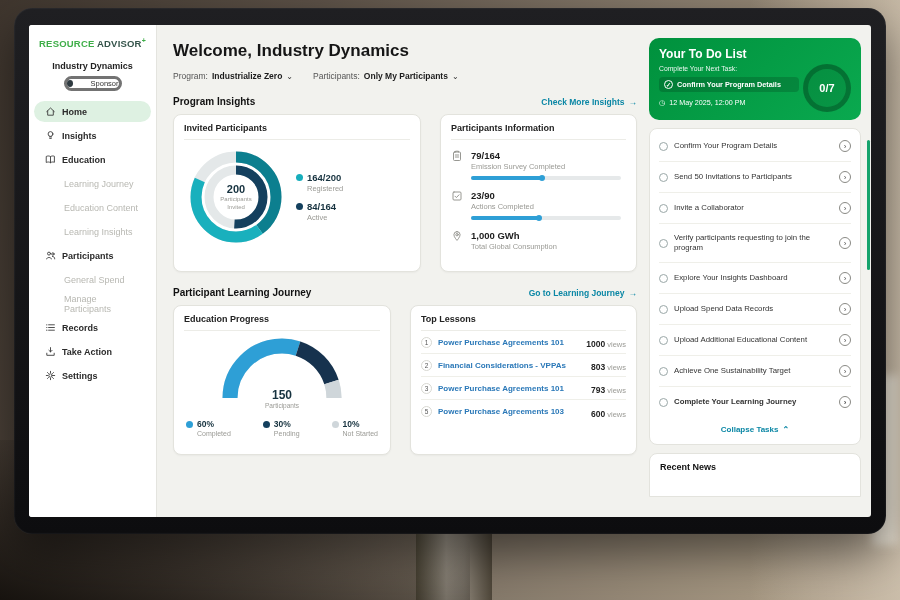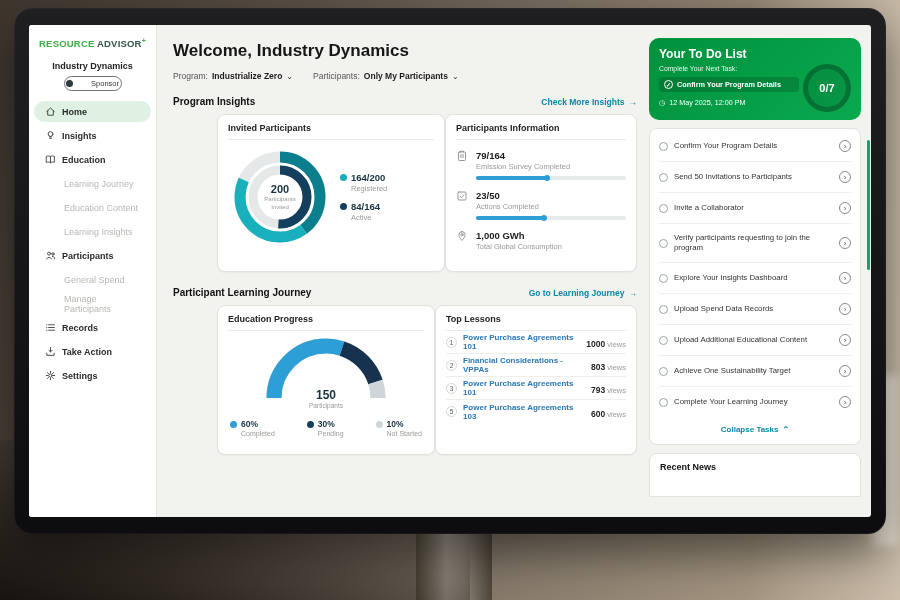--- a/index.html
+++ b/index.html
@@ -19,41 +19,41 @@
   .monitor{position:absolute;left:14px;top:8px;width:872px;height:526px;
     background:linear-gradient(180deg,#1f1f22,#0d0d0f);border-radius:18px;padding:17px 15px;
     box-shadow:0 20px 45px rgba(0,0,0,.5), inset 0 0 2px rgba(255,255,255,.15);}
   .screen{width:842px;height:492px;background:#f2f2ee;border-radius:3px;overflow:hidden;display:flex;position:relative;}
 
   
   .sidebar{width:128px;background:#fff;border-right:1px solid #e4e4df;padding-top:12px;flex-shrink:0;}
   .logo{text-align:center;font-size:9.5px;font-weight:bold;letter-spacing:.2px;}
   .logo .res{color:#3fae49;} .logo .adv{color:#35544b;} .logo .plus{color:#3fae49;font-size:7px;vertical-align:super;}
   .org{text-align:center;font-size:9px;font-weight:bold;color:#222;margin-top:12px;}
-  .badge{margin:5px auto 10px;width:58px;height:15px;border:1px solid #737373;border-radius:9px;
+  .badge{margin:5px auto 10px;width:58px;height:15px;border:3px solid #737373;border-radius:9px;
     display:flex;align-items:center;justify-content:center;gap:18px;font-size:7.5px;color:#333;cursor:pointer;}
   .bdot{width:7px;height:7px;border-radius:50%;background:#2f3a40;}
   .nav-item{display:flex;align-items:center;gap:6px;height:21px;padding:0 8px 0 11px;
     font-size:9px;font-weight:bold;color:#2b2b2b;margin:3px 5px;border-radius:11px;cursor:pointer;}
   .nav-item.active{background:#def1e2;}
   .nav-item.sub{padding-left:30px;font-weight:normal;color:#b8b8b2;}
   .icn{stroke:#3c3c3c;fill:none;stroke-width:.9;stroke-linecap:round;stroke-linejoin:round;flex-shrink:0;}
   .icn.gray{stroke:#8c8c87;}
 
   
   .main{flex:1;padding:16px 10px 0 16px;min-width:0;}
   .welcome{font-size:17px;font-weight:bold;color:#161616;}
   .filters{display:flex;gap:20px;margin-top:10px;font-size:8.5px;color:#555;align-items:center;}
   .filter{display:flex;align-items:center;cursor:pointer;}
   .filter b{color:#1c1c1c;margin-left:4px;}
   .caret{font-size:8px;margin-left:4px;color:#333;}
   .sec{display:flex;justify-content:space-between;align-items:center;margin-top:15px;}
   .sec-title{font-size:10px;font-weight:bold;color:#111;}
   .sec-link{font-size:8.5px;font-weight:bold;color:#0b87a5;display:flex;gap:4px;align-items:center;cursor:pointer;}
-  .cards{display:flex;gap:0;margin-top:7px;margin-left:44px;}
+  .cards{display:flex;gap:19px;margin-top:7px;}
   .card{background:#fff;border:1px solid #e3e3dd;border-radius:8px;padding:8px 10px;box-shadow:0 1px 2px rgba(0,0,0,.04);}
   .card-title{font-size:9px;font-weight:bold;color:#222;padding-bottom:6px;border-bottom:1px solid #ececE7;}
   .card-invited{width:248px;height:158px;}
   .card-info{flex:1;height:158px;}
   .card-edu{width:218px;height:150px;}
   .card-lessons{flex:1;height:150px;}
 
   .donut-wrap{display:flex;align-items:center;gap:8px;margin-top:5px;}
   .donut{position:relative;width:104px;height:104px;}
   .donut-center{position:absolute;inset:0;display:flex;flex-direction:column;align-items:center;justify-content:center;text-align:center;}
@@ -277,21 +277,21 @@
                   <div class="pbar-fill" style="width: 48%;"></div>
                 </div>
           </div>
         </div>
         <div class="info-row">
           <svg class="icn gray" width="12" height="12" viewBox="0 0 12 12">
                 <rect x="2" y="2" width="8" height="8" rx="1"></rect>
                 <path d="M4 6.2 L5.4 7.6 L8 4.8"></path>
               </svg>
           <div>
-            <div class="info-val">23/50</div>
+            <div class="info-val">23/90</div>
             <div class="info-lab">Actions Completed</div>
             <div class="pbar">
                   <div class="pbar-fill" style="width: 46%;"></div>
                 </div>
           </div>
         </div>
         <div class="info-row">
           <svg class="icn gray" width="12" height="12" viewBox="0 0 12 12">
                 <path d="M6 1.6 a3.1 3.1 0 0 1 3.1 3.1 C9.1 7 6 10.4 6 10.4 S2.9 7 2.9 4.7 A3.1 3.1 0 0 1 6 1.6 Z"></path>
                 <circle cx="6" cy="4.7" r="1.2"></circle>
@@ -448,21 +448,21 @@
               <span>›</span>
             </span>
       </div>
       <div class="task-row">
         <span class="t-check"></span>
         <span class="t-label">Achieve One Sustainability Target</span>
         <span class="t-chev">
               <span>›</span>
             </span>
       </div>
-      <div class="task-row" style="border-bottom:none;">
+      <div class="task-row" style="border-bottom:none;font-weight:bold;">
         <span class="t-check"></span>
         <span class="t-label">Complete Your Learning Journey</span>
         <span class="t-chev">
               <span>›</span>
             </span>
       </div>
       <div class="collapse">
         <span>Collapse Tasks</span>
         <span>⌃</span>
       </div>

